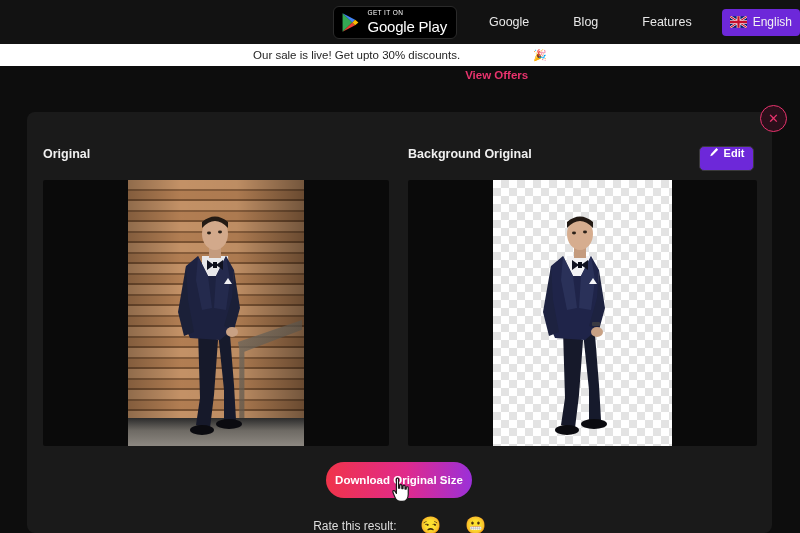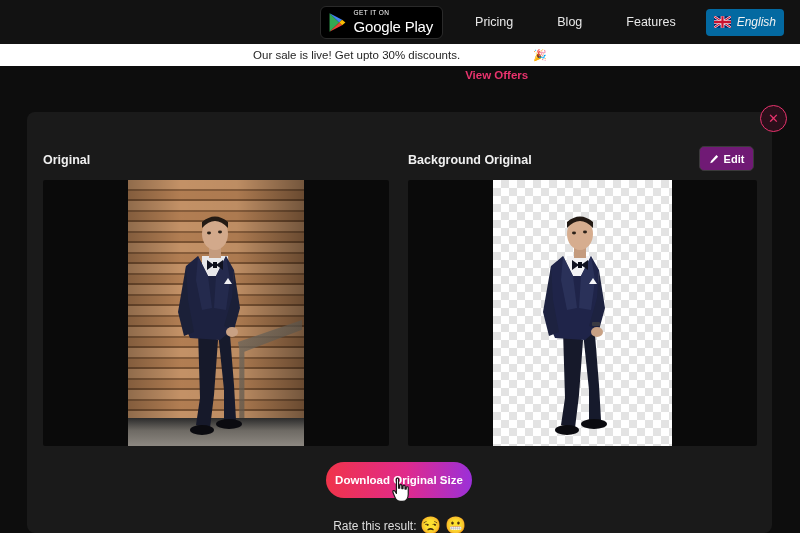--- a/index.html
+++ b/index.html
@@ -23,21 +23,21 @@
   
   .navbar {
     position: absolute;
     top: 0; left: 0;
     width: 800px;
     height: 44px;
     background: #121212;
     display: flex;
     align-items: center;
     justify-content: flex-end;
-    padding-right: 16px;
+    padding-right: 0;
   }
 
   .nav-inner {
     display: flex;
     align-items: center;
     gap: 0;
     height: 44px;
   }
 
   .store-badge {
@@ -78,28 +78,27 @@
     display: flex;
     align-items: center;
     cursor: pointer;
     white-space: nowrap;
   }
 
   .lang-select {
     display: flex;
     align-items: center;
     gap: 6px;
-    background: #0369a1;
+    background: #6d28d9;
     border-radius: 4px;
     height: 27px;
     padding: 0 8px;
     margin-left: 8px;
     cursor: pointer;
     white-space: nowrap;
-    font-style: italic;
   }
   .flag {
     width: 17px; height: 12px;
     flex: 0 0 auto;
     display: block;
     border-radius: 1px;
   }
   .lang-label { color: #f2f2f2; font-size: 12px; }
 
   
@@ -173,40 +172,39 @@
     justify-content: center;
     cursor: pointer;
     z-index: 5;
   }
   .close-x { color: #e8336d; font-size: 13px; line-height: 1; }
 
   
   .panel-head {
     position: absolute;
     display: flex;
-    align-items: center;
+    align-items: flex-start;
     height: 26px;
   }
   .panel-title {
     color: #f0f0f0;
     font-size: 12.5px;
     font-weight: bold;
   }
 
   .edit-btn {
     position: absolute;
     top: 146px;
     left: 699px;
     width: 55px;
     height: 25px;
-    background: #701a75;
+    background: #6d28d9;
     border: 1px solid #3a3a3a;
     border-radius: 5px;
     display: flex;
-    align-items: center;
     justify-content: center;
     gap: 5px;
     cursor: pointer;
   }
   .edit-label { color: #ffffff; font-size: 11px; font-weight: bold; }
 
   
   .img-frame {
     position: absolute;
     top: 180px;
@@ -311,21 +309,21 @@
 
   
   .rate-row {
     position: absolute;
     top: 517px;
     left: 0;
     width: 800px;
     display: flex;
     align-items: center;
     justify-content: center;
-    gap: 4px;
+    gap: 24px;
   }
   .rate-label { color: #dedede; font-size: 12px; }
   .emoji-btn {
     font-size: 17px;
     line-height: 1;
     cursor: pointer;
     background: none;
     border: none;
   }
 </style>
@@ -344,21 +342,21 @@
           <path d="M2 24.6 L14.2 12.9 L17.8 16.4 Z" fill="#ea4335"></path>
           <path d="M17.8 9.4 L22 12.9 L17.8 16.4 L14.2 12.9 Z" fill="#fbbc04"></path>
         </svg>
         <div class="badge-text">
           <span class="badge-small">GET IT ON</span>
           <span class="badge-big">Google Play</span>
         </div>
       </div>
 
 
-      <div class="nav-link">Pricing</div>
+      <div class="nav-link">Google</div>
       <div class="nav-link">Blog</div>
       <div class="nav-link">Features</div>
 
       <div class="lang-select">
         <svg class="flag" viewBox="0 0 60 40">
           <rect width="60" height="40" fill="#012169"></rect>
           <path d="M0,0 L60,40 M60,0 L0,40" stroke="#ffffff" stroke-width="8"></path>
           <path d="M0,0 L60,40 M60,0 L0,40" stroke="#C8102E" stroke-width="4"></path>
           <path d="M30,0 V40 M0,20 H60" stroke="#ffffff" stroke-width="13"></path>
           <path d="M30,0 V40 M0,20 H60" stroke="#C8102E" stroke-width="8"></path>

